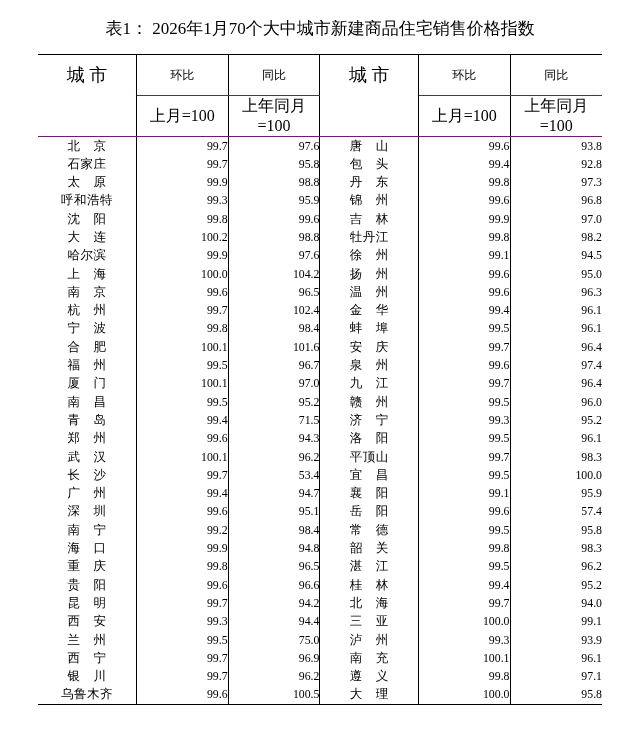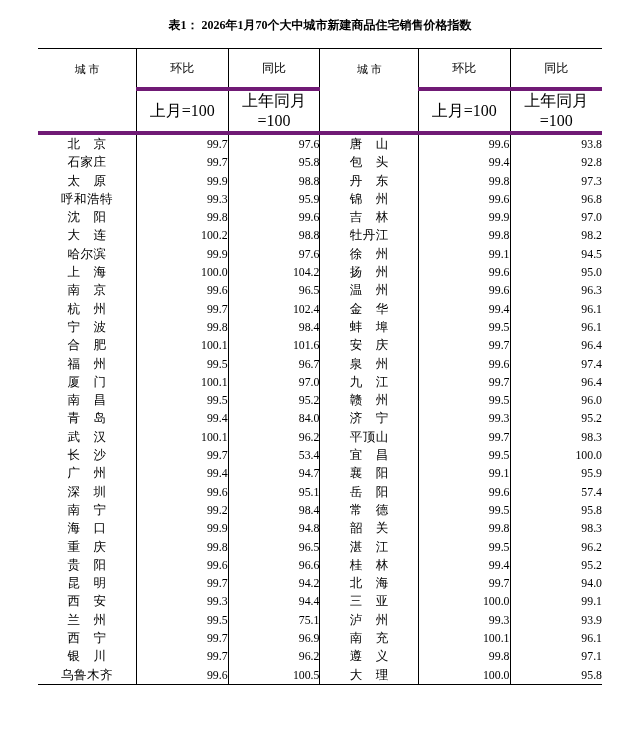--- a/index.html
+++ b/index.html
@@ -16,22 +16,22 @@
   }
   .page {
     width: 640px;
     height: 743px;
     position: relative;
     box-sizing: border-box;
     padding: 0;
   }
   .title {
     text-align: center;
-    font-size: 12px;
-    font-weight: bold;
+    font-size: 17px;
+    font-weight: normal;
     padding-top: 17px;
     padding-bottom: 14px;
     letter-spacing: 0px;
     font-family: "Liberation Serif", "DejaVu Serif", serif;
   }
   .table-wrap {
     padding: 0 38px;
     box-sizing: border-box;
   }
   table.idx {
@@ -51,30 +51,30 @@
   
   .hdr-top td, .hdr-sub td {
     text-align: center;
     font-size: 12px;
     line-height: 20px;
     height: 20px;
   }
   .hdr-top td.city-h {
     line-height: 40px;
     height: 40px;
-    font-size: 11px;
+    font-size: 18px;
   }
   .hdr-sub td {
     font-size: 16px;
   }
   
   .t-top { border-top: 1.3px solid #000; }
   .t-bot { border-bottom: 1.3px solid #000; }
   .v-r { border-right: 1px solid #000; }
-  .thin-bot { border-bottom: 4px solid #701a75; }
+  .thin-bot { border-bottom: 1px solid #701a75; }
 
   td.city {
     text-align: center;
     font-size: 12.5px;
     line-height: 18.3px;
     height: 18.3px;
     letter-spacing: 0.5px;
     white-space: nowrap;
   }
   td.num {
@@ -243,24 +243,32 @@
             <td class="city v-r"><span class="cityname">南　昌</span></td>
             <td class="num v-r">99.5</td>
             <td class="num v-r">95.2</td>
             <td class="city v-r"><span class="cityname">赣　州</span></td>
             <td class="num v-r">99.5</td>
             <td class="num">96.0</td>
           </tr>
           <tr>
             <td class="city v-r"><span class="cityname">青　岛</span></td>
             <td class="num v-r">99.4</td>
-            <td class="num v-r">84.0</td>
+            <td class="num v-r">71.5</td>
             <td class="city v-r"><span class="cityname">济　宁</span></td>
             <td class="num v-r">99.3</td>
             <td class="num">95.2</td>
+          </tr>
+          <tr>
+            <td class="city v-r"><span class="cityname">郑　州</span></td>
+            <td class="num v-r">99.6</td>
+            <td class="num v-r">94.3</td>
+            <td class="city v-r"><span class="cityname">洛　阳</span></td>
+            <td class="num v-r">99.5</td>
+            <td class="num">96.1</td>
           </tr>
           <tr>
             <td class="city v-r"><span class="cityname">武　汉</span></td>
             <td class="num v-r">100.1</td>
             <td class="num v-r">96.2</td>
             <td class="city v-r"><span class="cityname">平顶山</span></td>
             <td class="num v-r">99.7</td>
             <td class="num">98.3</td>
           </tr>
           <tr>
@@ -331,21 +339,21 @@
             <td class="city v-r"><span class="cityname">西　安</span></td>
             <td class="num v-r">99.3</td>
             <td class="num v-r">94.4</td>
             <td class="city v-r"><span class="cityname">三　亚</span></td>
             <td class="num v-r">100.0</td>
             <td class="num">99.1</td>
           </tr>
           <tr>
             <td class="city v-r"><span class="cityname">兰　州</span></td>
             <td class="num v-r">99.5</td>
-            <td class="num v-r">75.1</td>
+            <td class="num v-r">75.0</td>
             <td class="city v-r"><span class="cityname">泸　州</span></td>
             <td class="num v-r">99.3</td>
             <td class="num">93.9</td>
           </tr>
           <tr>
             <td class="city v-r"><span class="cityname">西　宁</span></td>
             <td class="num v-r">99.7</td>
             <td class="num v-r">96.9</td>
             <td class="city v-r"><span class="cityname">南　充</span></td>
             <td class="num v-r">100.1</td>

